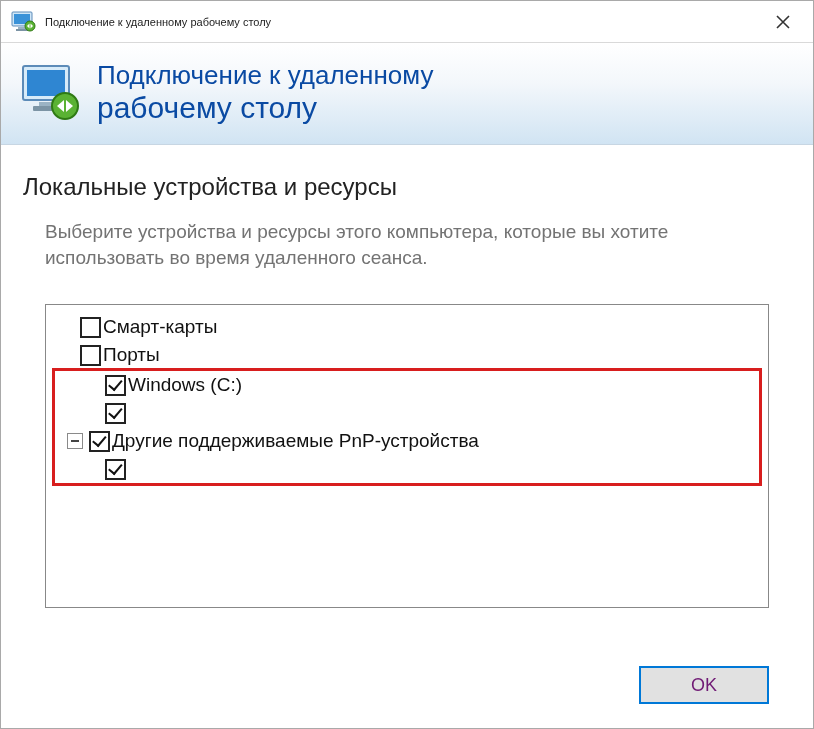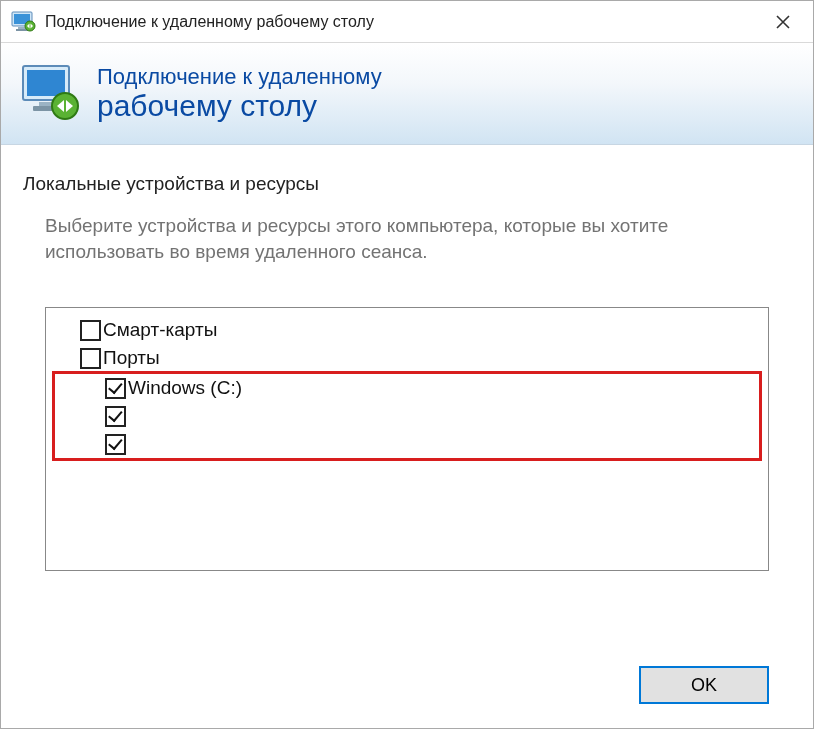--- a/index.html
+++ b/index.html
@@ -19,21 +19,21 @@
     background: #fff;
     display: flex;
     flex-direction: column;
   }
   .titlebar {
     height: 42px;
     display: flex;
     align-items: center;
     padding: 0 8px 0 10px;
     border-bottom: 1px solid #d9d9d9;
-    font-size: 16px;
+    font-size: 11px;
     color: #222;
   }
   .titlebar .title-icon {
     width: 26px;
     height: 22px;
     margin-right: 8px;
     display: inline-flex;
     flex-shrink: 0;
   }
   .titlebar-title { flex: 1; }
@@ -54,43 +54,43 @@
     align-items: center;
     padding: 0 18px;
   }
   .banner-icon {
     width: 64px;
     height: 64px;
     margin-right: 14px;
     flex-shrink: 0;
   }
   .banner-text { color: #0a4aa3; }
-  .banner-text .line1 { font-size: 22px; font-weight: 400; line-height: 1.15; }
+  .banner-text .line1 { font-size: 26px; font-weight: 400; line-height: 1.15; }
   .banner-text .line2 { font-size: 30px; font-weight: 400; line-height: 1.15; }
   .body-area {
     flex: 1;
     padding: 28px 22px 14px 22px;
     display: flex;
     flex-direction: column;
   }
   .section-title {
-    font-size: 19px;
+    font-size: 24px;
     color: #222;
     margin-bottom: 18px;
   }
   .instruction {
     font-size: 19px;
     color: #737373;
     margin: 0 0 28px 22px;
     line-height: 1.35;
   }
   .tree-box {
-    margin: 15px 22px;
+    margin: 6px 22px;
     border: 1px solid #888;
-    height: 264px;
+    height: 304px;
     padding: 8px 0 0 0;
     overflow: hidden;
     background: #fff;
   }
   .tree-row {
     display: flex;
     align-items: center;
     height: 28px;
     font-size: 19px;
     color: #111;
@@ -149,21 +149,21 @@
     justify-content: flex-end;
     gap: 14px;
     padding: 18px 22px 10px 22px;
   }
   .btn {
     min-width: 130px;
     height: 38px;
     background: #e1e1e1;
     border: 1px solid #adadad;
     font-size: 18px;
-    color: #000000;
+    color: #701a75;
     display: flex;
     align-items: center;
     justify-content: center;
     cursor: pointer;
   }
   .btn.primary {
     border: 2px solid #0078d7;
   }
 </style>
 </head>
@@ -230,20 +230,25 @@
 
         <div class="tree-row indent-1">
           <span class="checkbox checked"></span>
           <span>Windows (C:)</span>
         </div>
 
         <div class="tree-row indent-1">
           <span class="checkbox checked"></span>
         </div>
 
+        <div class="tree-row indent-0">
+          <span class="expander"></span>
+          <span class="checkbox checked"></span>
+          <span>Другие поддерживаемые PnP-устройства</span>
+        </div>
 
         <div class="tree-row indent-1">
           <span class="checkbox checked"></span>
         </div>
 
       </div>
 
     </div>
 
     <div class="spacer"></div>

